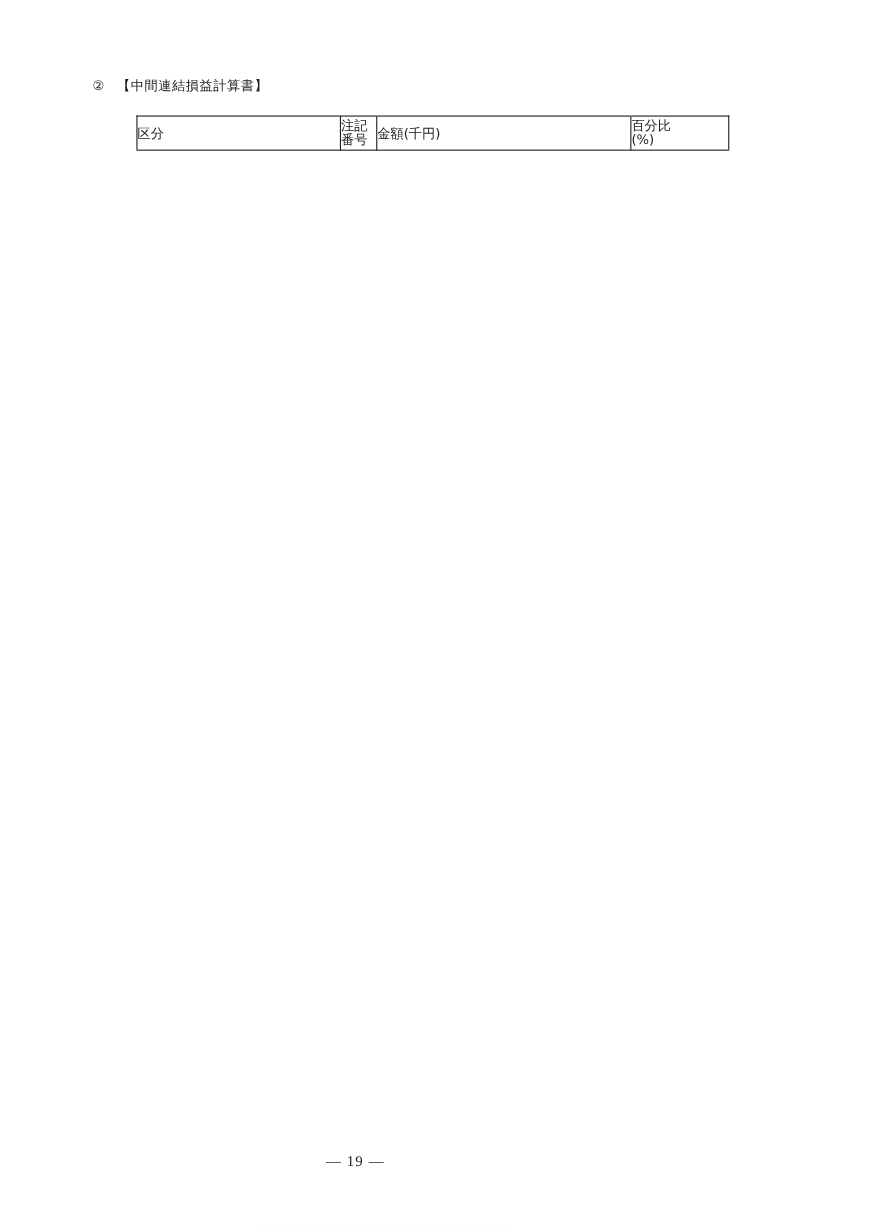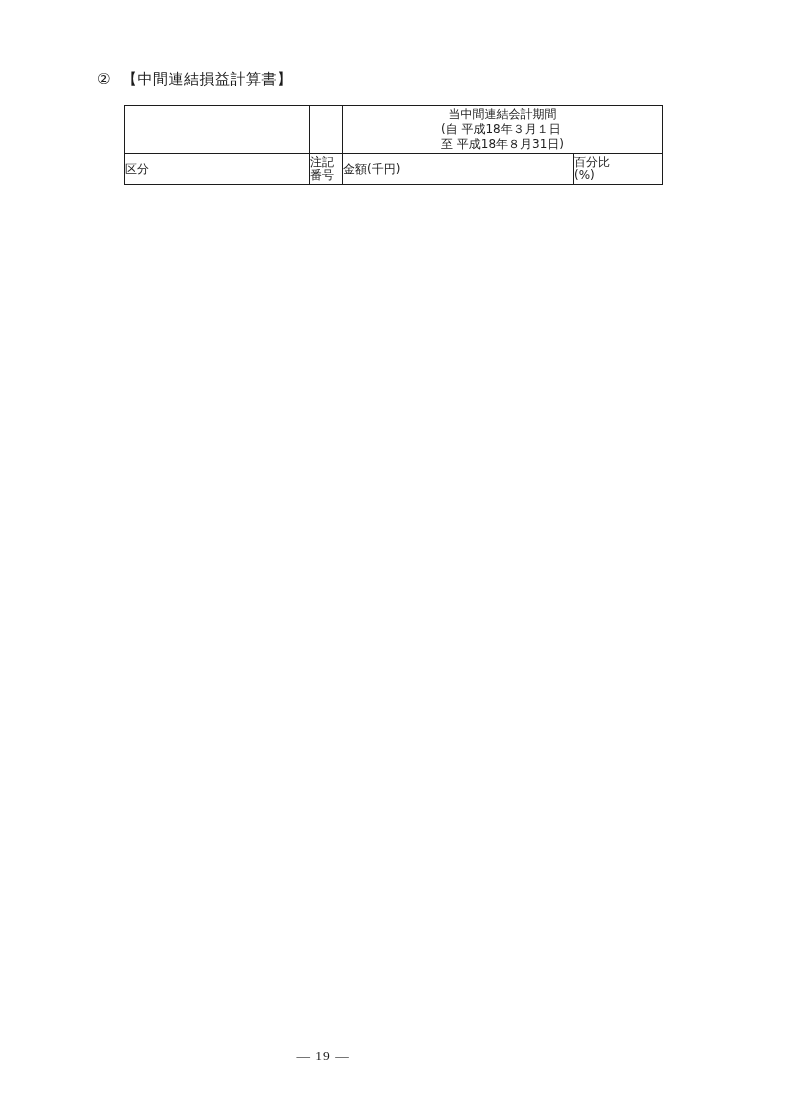--- a/index.html
+++ b/index.html
@@ -6,22 +6,22 @@
   body{background:#e8e8e8;}
   .doc{
     position:relative;
     width:790px;height:1118px;
     background:#ffffff;
     font-family:"DejaVu Sans",sans-serif;
     color:#1c1c1c;
     overflow:hidden;
   }
   .title{
-    position:absolute;left:97px;top:70px;
-    font-size:15px;letter-spacing:0.5px;white-space:nowrap;
+    position:absolute;left:84px;top:70px;
+    font-size:12px;letter-spacing:0.5px;white-space:nowrap;
   }
   .title .pfx{margin-right:11px;}
   table.stmt{
     position:absolute;left:124px;top:105px;
     width:538px;
     border-collapse:collapse;table-layout:fixed;
     border:1px solid #1c1c1c;
   }
   table.stmt th,table.stmt td{
     padding:0;margin:0;
@@ -56,31 +56,20 @@
 
   <table class="stmt">
     <colgroup>
       <col style="width:185px">
       <col style="width:33px">
       <col style="width:117px">
       <col style="width:114px">
       <col style="width:89px">
     </colgroup>
     <thead>
-      <tr class="hdr1">
-        <th class="bR bB"></th>
-        <th class="bR bB"></th>
-        <th class="bB period" colspan="3">
-          <div>当中間連結会計期間</div>
-          <div class="dates">
-            <div>(自  平成18年３月１日</div>
-            <div>至  平成18年８月31日)</div>
-          </div>
-        </th>
-      </tr>
       <tr class="hdr2">
         <th class="bR bB">区分</th>
         <th class="bR bB two-line">
           <div>注記</div>
           <div>番号</div>
         </th>
         <th class="bR bB" colspan="2">金額(千円)</th>
         <th class="bB two-line">
           <div>百分比</div>
           <div>(%)</div>

